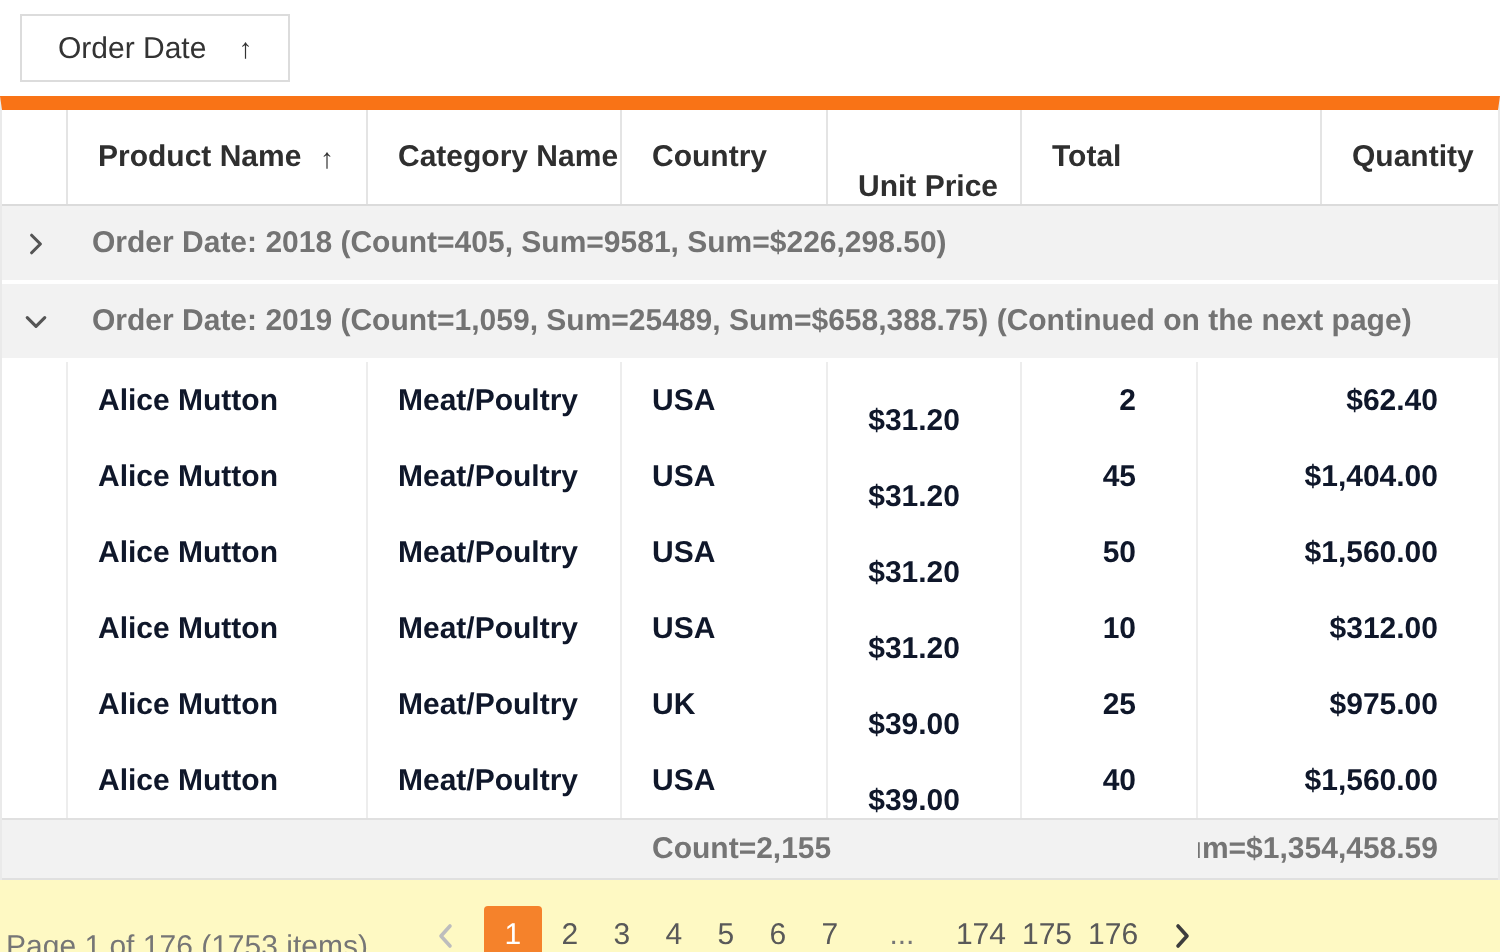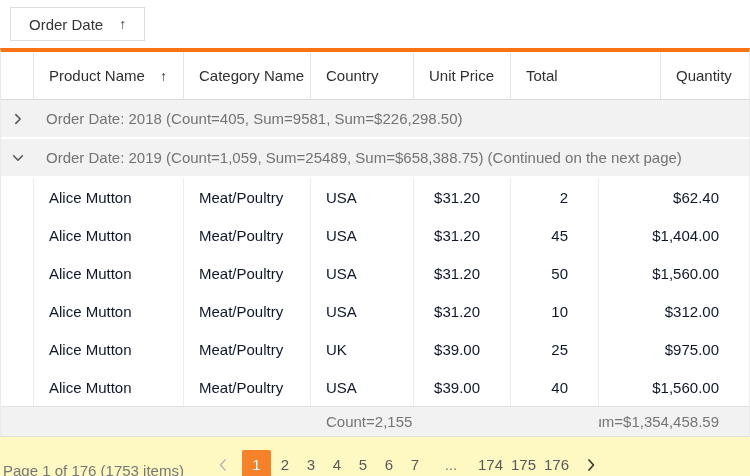--- a/index.html
+++ b/index.html
@@ -11,28 +11,28 @@
 
   
   .group-panel { height:48px; display:flex; align-items:center; padding-left:10px; }
   .group-chip {
     height:34px; display:inline-flex; align-items:center; gap:16px;
     border:1px solid #dcdcdc; background:#fff; padding:0 18px; color:#333; cursor:pointer;
   }
   .sort-arrow { font-size:14px; color:#333; line-height:1; }
 
   
-  .grid { border-top:4px solid #f97316; border-left:1px solid #eaeaea; border-right:1px solid #eaeaea; }
+  .grid { border-top:7px solid #f97316; border-left:1px solid #eaeaea; border-right:1px solid #eaeaea;font-weight:bold; }
   .row { display:flex; width:100%; }
   .cell { display:flex; align-items:center; height:100%; overflow:hidden; white-space:nowrap; }
   .c0 { width:33px; flex:none; }
   .c1 { width:150px; flex:none; }
   .c2 { width:127px; flex:none;text-align:center; }
   .c3 { width:103px; flex:none; }
-  .c4 { width:97px;  flex:none; }
+  .c4 { width:97px;  flex:none;align-items:flex-end; }
   .c5 { width:88px;  flex:none; }
   .c6 { flex:1; }
   .pad-l { padding-left:15px; }
   .num { justify-content:flex-end; padding-right:30px; }
 
   .hdr { height:48px; border-bottom:1px solid #dbdbdb; color:#2f2f2f; }
   .hdr .cell { border-right:1px solid #e4e4e4; cursor:pointer; }
   .hdr .cell:last-child { border-right:none; }
   .hdr .with-sort { justify-content:space-between; padding-right:16px; }
 

